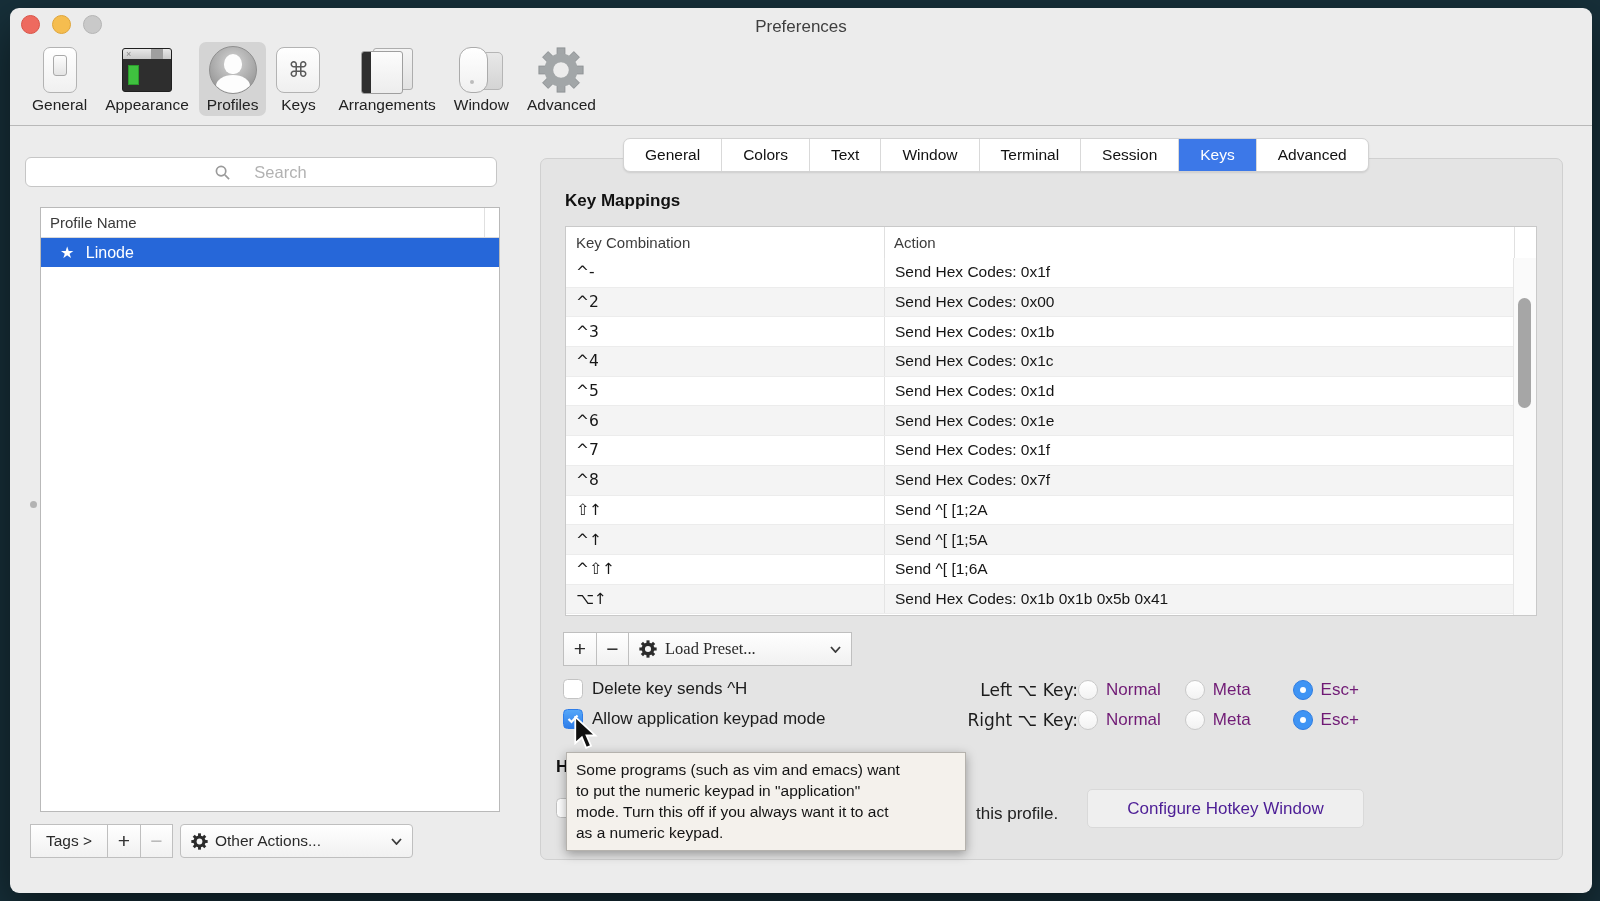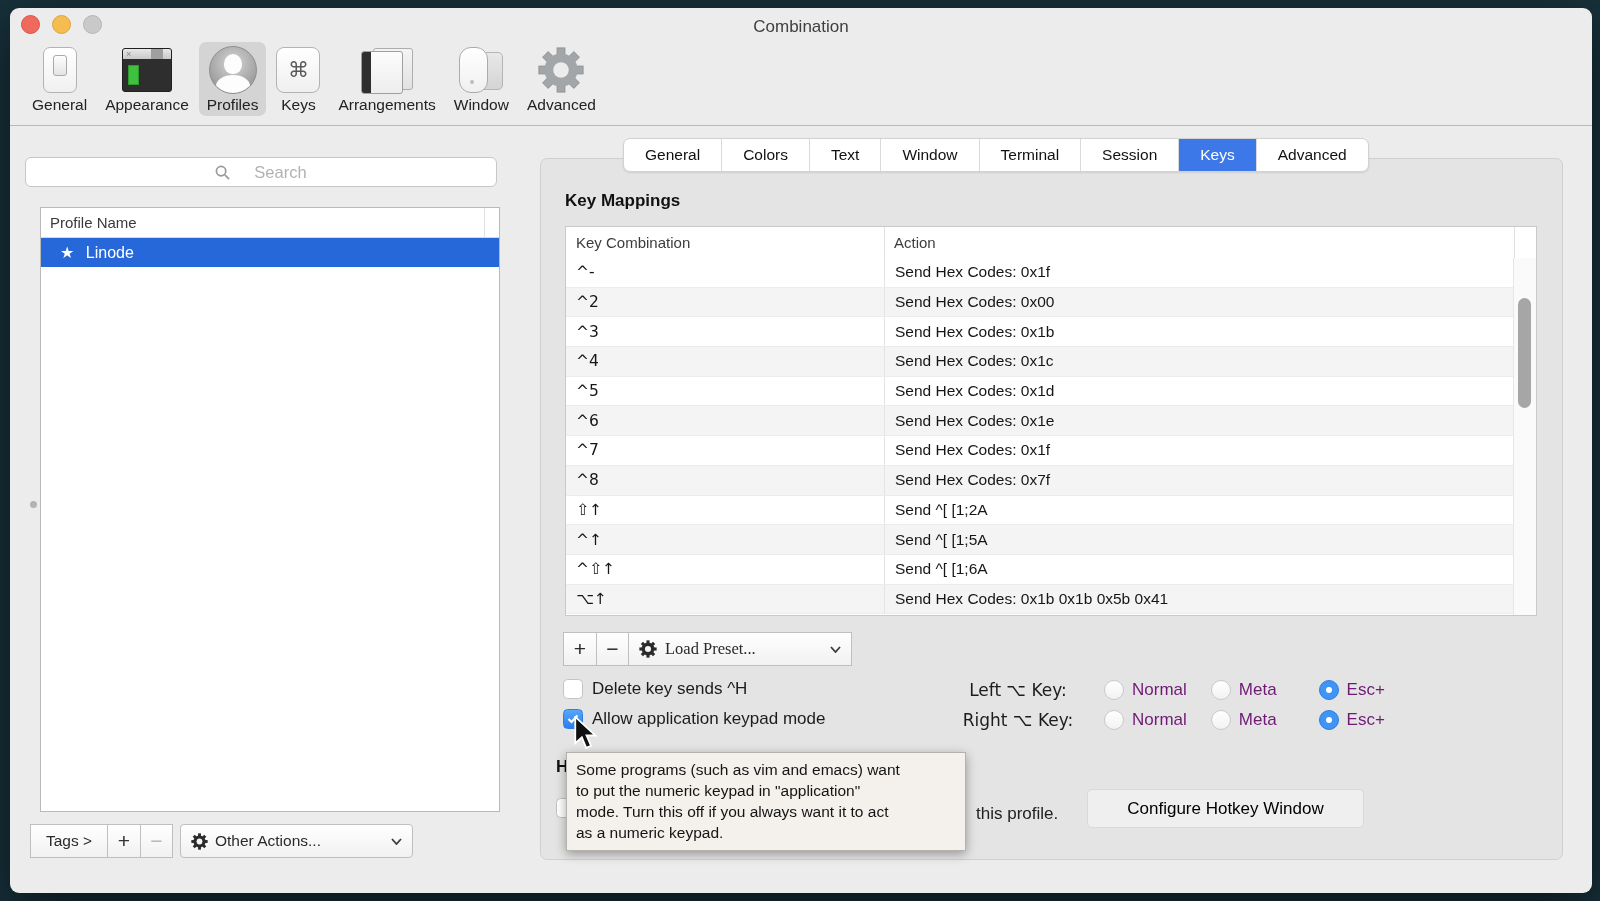--- a/index.html
+++ b/index.html
@@ -131,53 +131,53 @@
   .pg-minus{width:33px;font-size:21px;}
   .load-preset{width:224px;display:flex;align-items:center;padding:0 10px;box-sizing:border-box;}
   .load-preset .lbl{margin-left:8px;flex:1;text-align:left;font-size:16.5px;font-family:Liberation Serif, serif;}
   .checkbox-row{position:absolute;display:flex;align-items:center;z-index:2;}
   .cbox{width:20px;height:20px;border-radius:4.5px;box-sizing:border-box;flex:none;}
   .cbox.off{background:#fff;border:1px solid #c3c3c3;}
   .cbox.on{background:linear-gradient(#55a7f9,#2e7de9);border:1px solid #2e7de9;
     display:flex;align-items:center;justify-content:center;}
   .cb-label{font-size:17px;color:#1c1c1c;margin-left:9px;white-space:nowrap;}
   .radio-row{position:absolute;display:flex;align-items:center;z-index:2;}
-  .radio-caption{width:120px;text-align:center;font-size:17px;color:#1c1c1c;margin-right:26px;}
+  .radio-caption{width:120px;text-align:right;font-size:17px;color:#1c1c1c;margin-right:0;}
   .radio{width:20px;height:20px;border-radius:50%;box-sizing:border-box;flex:none;}
   .radio.off{background:linear-gradient(#ffffff,#f2f2f2);border:1px solid #c9c9c9;}
   .radio.on{background:#3f94f4;border:1px solid #2f7de2;position:relative;}
   .radio.on::after{content:"";position:absolute;left:6px;top:6px;width:6px;height:6px;
     border-radius:50%;background:#fff;}
   .radio-label{font-size:17px;color:#701a75;margin:0 24px 0 8px;white-space:nowrap;}
   
   .hotkey-h{position:absolute;left:546px;top:749px;font-size:17px;font-weight:bold;color:#111;
     width:13px;overflow:hidden;white-space:nowrap;z-index:2;}
   .hotkey-cbox{position:absolute;left:546px;top:790px;z-index:2;}
   .profile-tail{position:absolute;left:966px;top:796px;font-size:17px;color:#222;z-index:2;}
   .configure-btn{position:absolute;left:1077px;top:781px;width:277px;height:39px;
     background:#efefef;border:1px solid #d9d9d9;border-radius:5px;box-sizing:border-box;
-    text-align:center;line-height:37px;font-size:17px;color:#000000;z-index:2;}
+    text-align:center;line-height:37px;font-size:17px;color:#4c1d95;z-index:2;}
   
   .tooltip{position:absolute;left:556px;top:744px;width:400px;box-sizing:border-box;
     background:#f4f1ec;border:1px solid #b5b2ad;box-shadow:0 3px 10px rgba(0,0,0,.35);
     padding:6px 9px 7px 9px;font-size:15.5px;line-height:21px;color:#141414;
     white-space:pre-line;z-index:50;}
   .cursor{position:absolute;left:563px;top:708px;z-index:60;}
   .chev{margin-left:6px;}
 </style>
 </head>
 <body>
 
 <div class="window">
 
   <div class="titlebar">
     <div class="traffic t-red"></div>
     <div class="traffic t-yellow"></div>
     <div class="traffic t-gray"></div>
-    <div class="win-title">Combination</div>
+    <div class="win-title">Preferences</div>
   </div>
 
   <div class="toolbar">
     <div class="tb-item">
       <div class="tb-icon">
           <div class="icon-general"></div>
         </div>
       <div class="tb-label">General</div>
     </div>
     <div class="tb-item">

